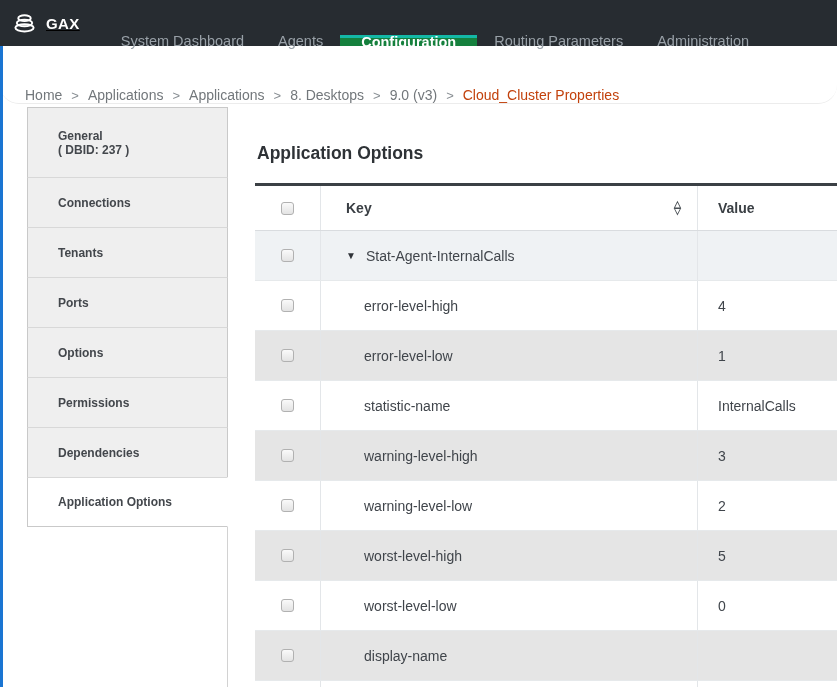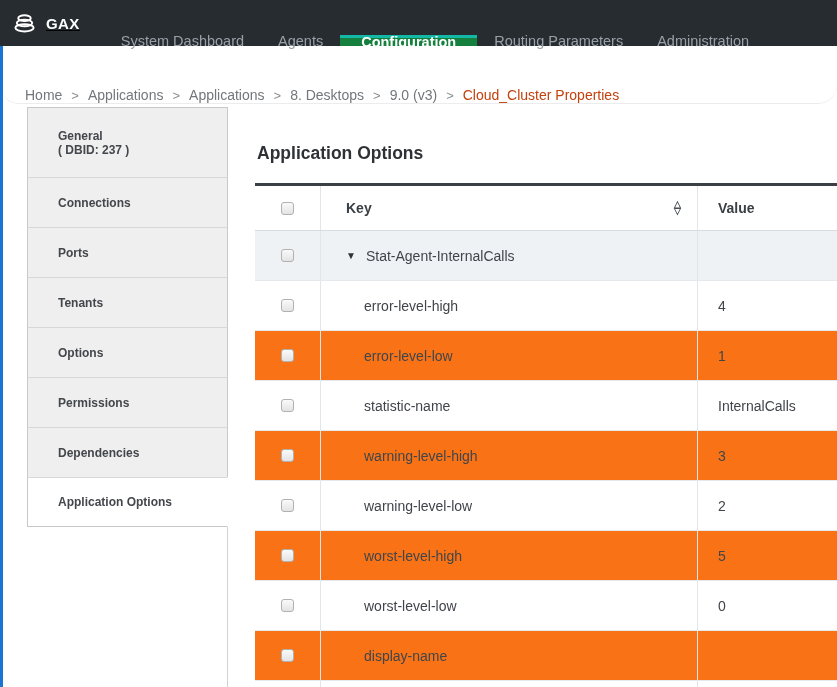--- a/index.html
+++ b/index.html
@@ -36,21 +36,21 @@
   .side-sub { font-weight:bold; }
   .side-below { position:absolute; left:27px; top:423px; width:201px; height:161px; border-right:1px solid #d2d2d2; }
 
   
   .main { position:absolute; left:255px; top:0; right:0; }
   .main-title { margin:39px 0 0 2px; font-size:17.5px; font-weight:bold; color:#2e3236; }
   .tbl { margin-top:19px; border-top:3px solid #3b4045; }
   .row { display:flex; align-items:stretch; height:50px; border-bottom:1px solid #e6e9eb; font-size:14px; color:#40454b; background:#fff; cursor:pointer; }
   .row.hdr { height:45px; font-weight:bold; color:#3a3f44; border-bottom:1px solid #d9dcdf; cursor:default; }
   .row.group { background:#eff2f4; }
-  .row.shade { background:#f97316; }
+  .row.shade { background:#e5e5e5; }
   .row.partial { height:6px; border-bottom:none; }
   .cell-check { width:66px; flex-shrink:0; display:flex; align-items:center; justify-content:center; border-right:1px solid #e3e6e9; }
   .cell-key { width:377px; flex-shrink:0; display:flex; align-items:center; padding-left:25px; padding-right:16px;
               border-right:1px solid #e3e6e9; }
   .cell-key.spread { justify-content:space-between; }
   .cell-value { flex:1; display:flex; align-items:center; padding-left:20px; }
   .indent { padding-left:43px; }
   .cb { width:13px; height:13px; border:1px solid #b1b1b1; border-radius:3px;
         background:linear-gradient(#fafafa,#e3e3e3); cursor:pointer; }
   .expand-tri { font-size:10px; color:#2f3338; margin-right:10px; cursor:pointer; }
@@ -100,24 +100,24 @@
 <div class="content">
   <div class="sidebar">
       <div class="side-item">
         <span>General</span>
         <span class="side-sub">( DBID: 237 )</span>
       </div>
       <div class="side-item">
         <span>Connections</span>
       </div>
       <div class="side-item">
+        <span>Tenants</span>
+      </div>
+      <div class="side-item">
         <span>Ports</span>
-      </div>
-      <div class="side-item">
-        <span>Tenants</span>
       </div>
       <div class="side-item">
         <span>Options</span>
       </div>
       <div class="side-item">
         <span>Permissions</span>
       </div>
       <div class="side-item">
         <span>Dependencies</span>
       </div>

